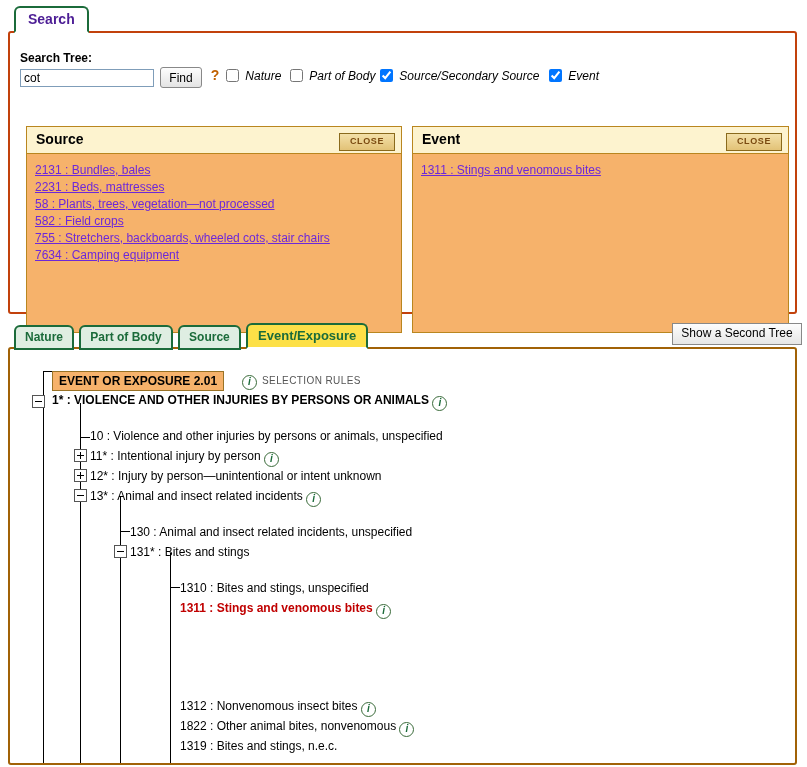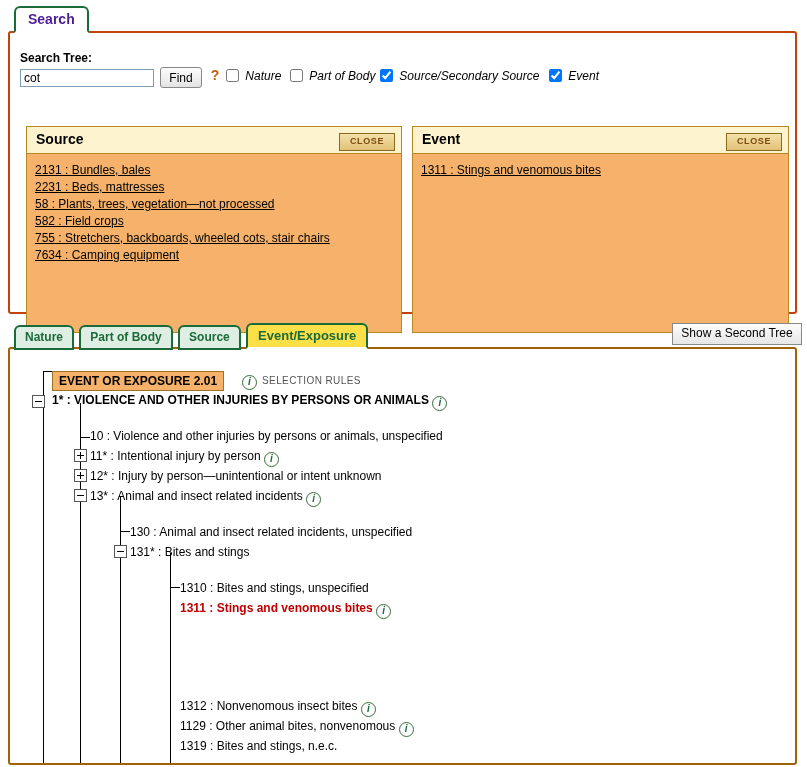--- a/index.html
+++ b/index.html
@@ -146,21 +146,21 @@
     text-align: center;
     line-height: 15px;
     cursor: pointer;
     margin-top: 6px;
   }
   .result-list {
     padding: 8px 0 0 6px;
   }
   .result-list a {
     display: block;
-    color: #000000;
+    color: #6d28d9;
     text-decoration: underline;
     font-size: 12px;
     line-height: 17px;
     padding: 0 0 0 2px;
     white-space: nowrap;
     cursor: pointer;
   }
 
   
   .tabs-row {
@@ -424,21 +424,21 @@
       <span>1311 : Stings and venomous bites</span>
       <span class="info-i">i</span>
     </div>
 
     <div class="node" style="left:170px; top:350px;">
       <span>1312 : Nonvenomous insect bites</span>
       <span class="info-i">i</span>
     </div>
 
     <div class="node" style="left:170px; top:370px;">
-      <span>1129 : Other animal bites, nonvenomous</span>
+      <span>1822 : Other animal bites, nonvenomous</span>
       <span class="info-i">i</span>
     </div>
 
     <div class="node" style="left:170px; top:390px;">
       <span>1319 : Bites and stings, n.e.c.</span>
     </div>
   </div>
 </div>
 
 </body></html>

